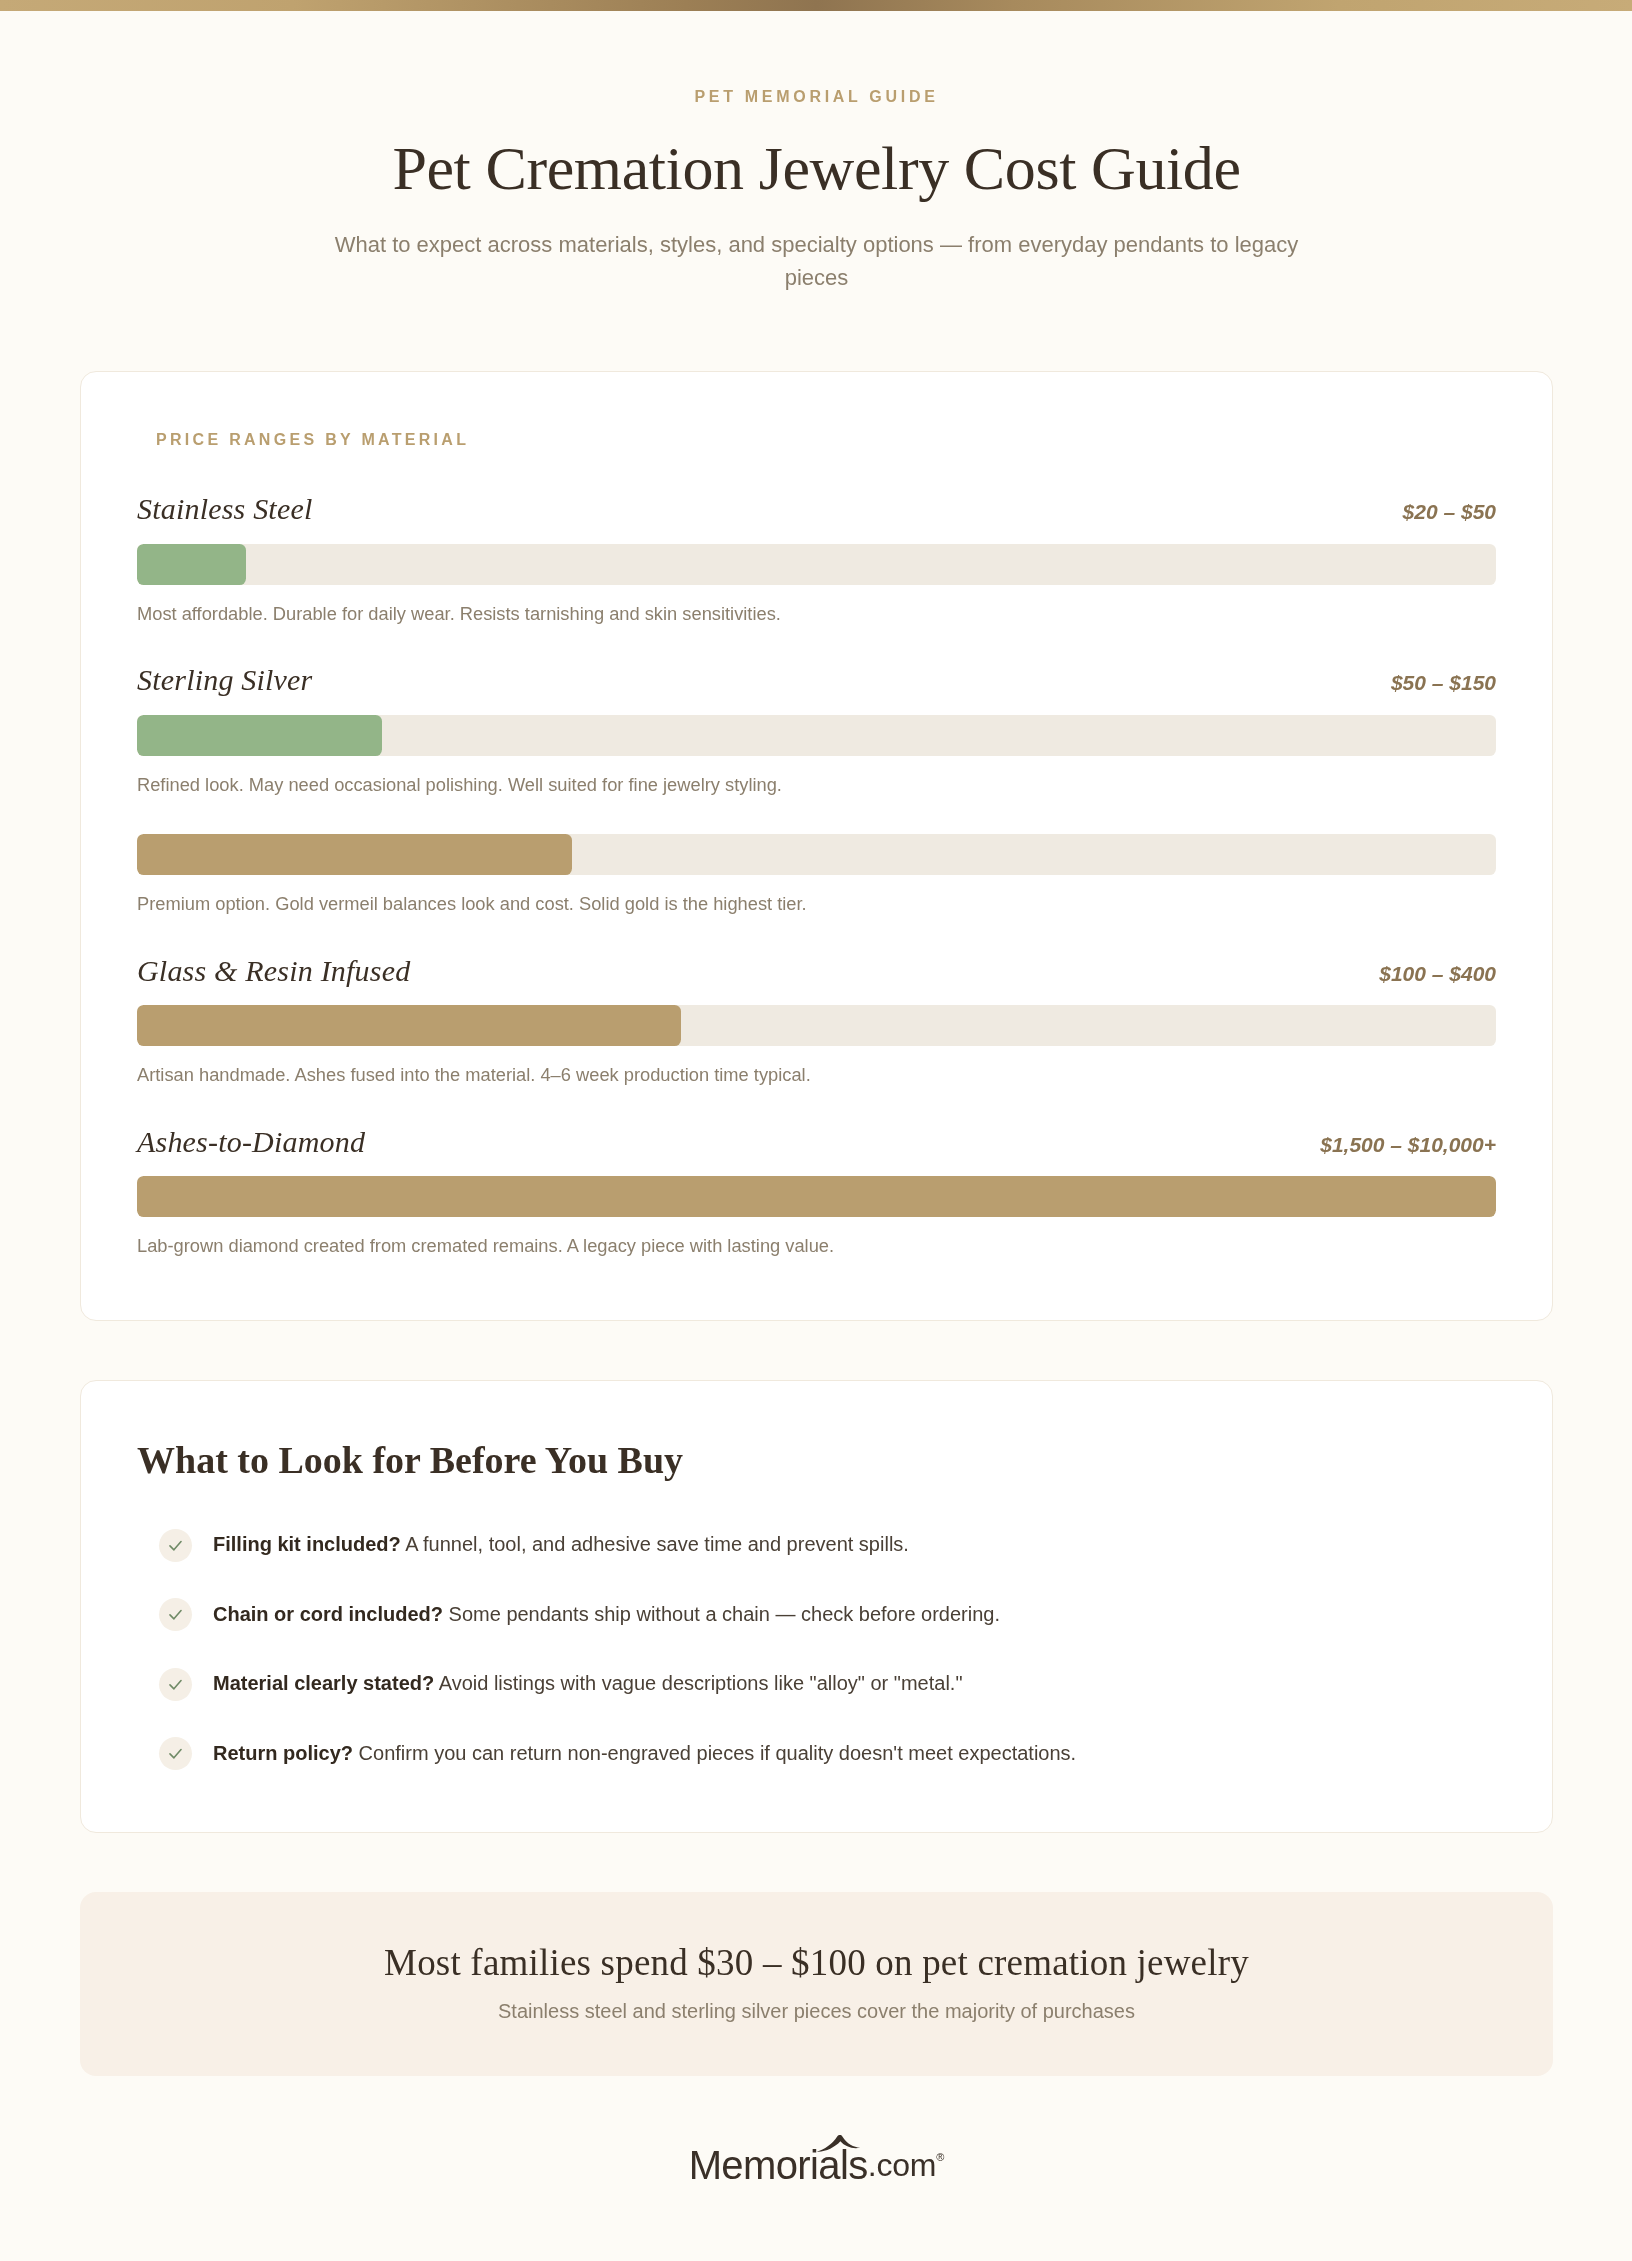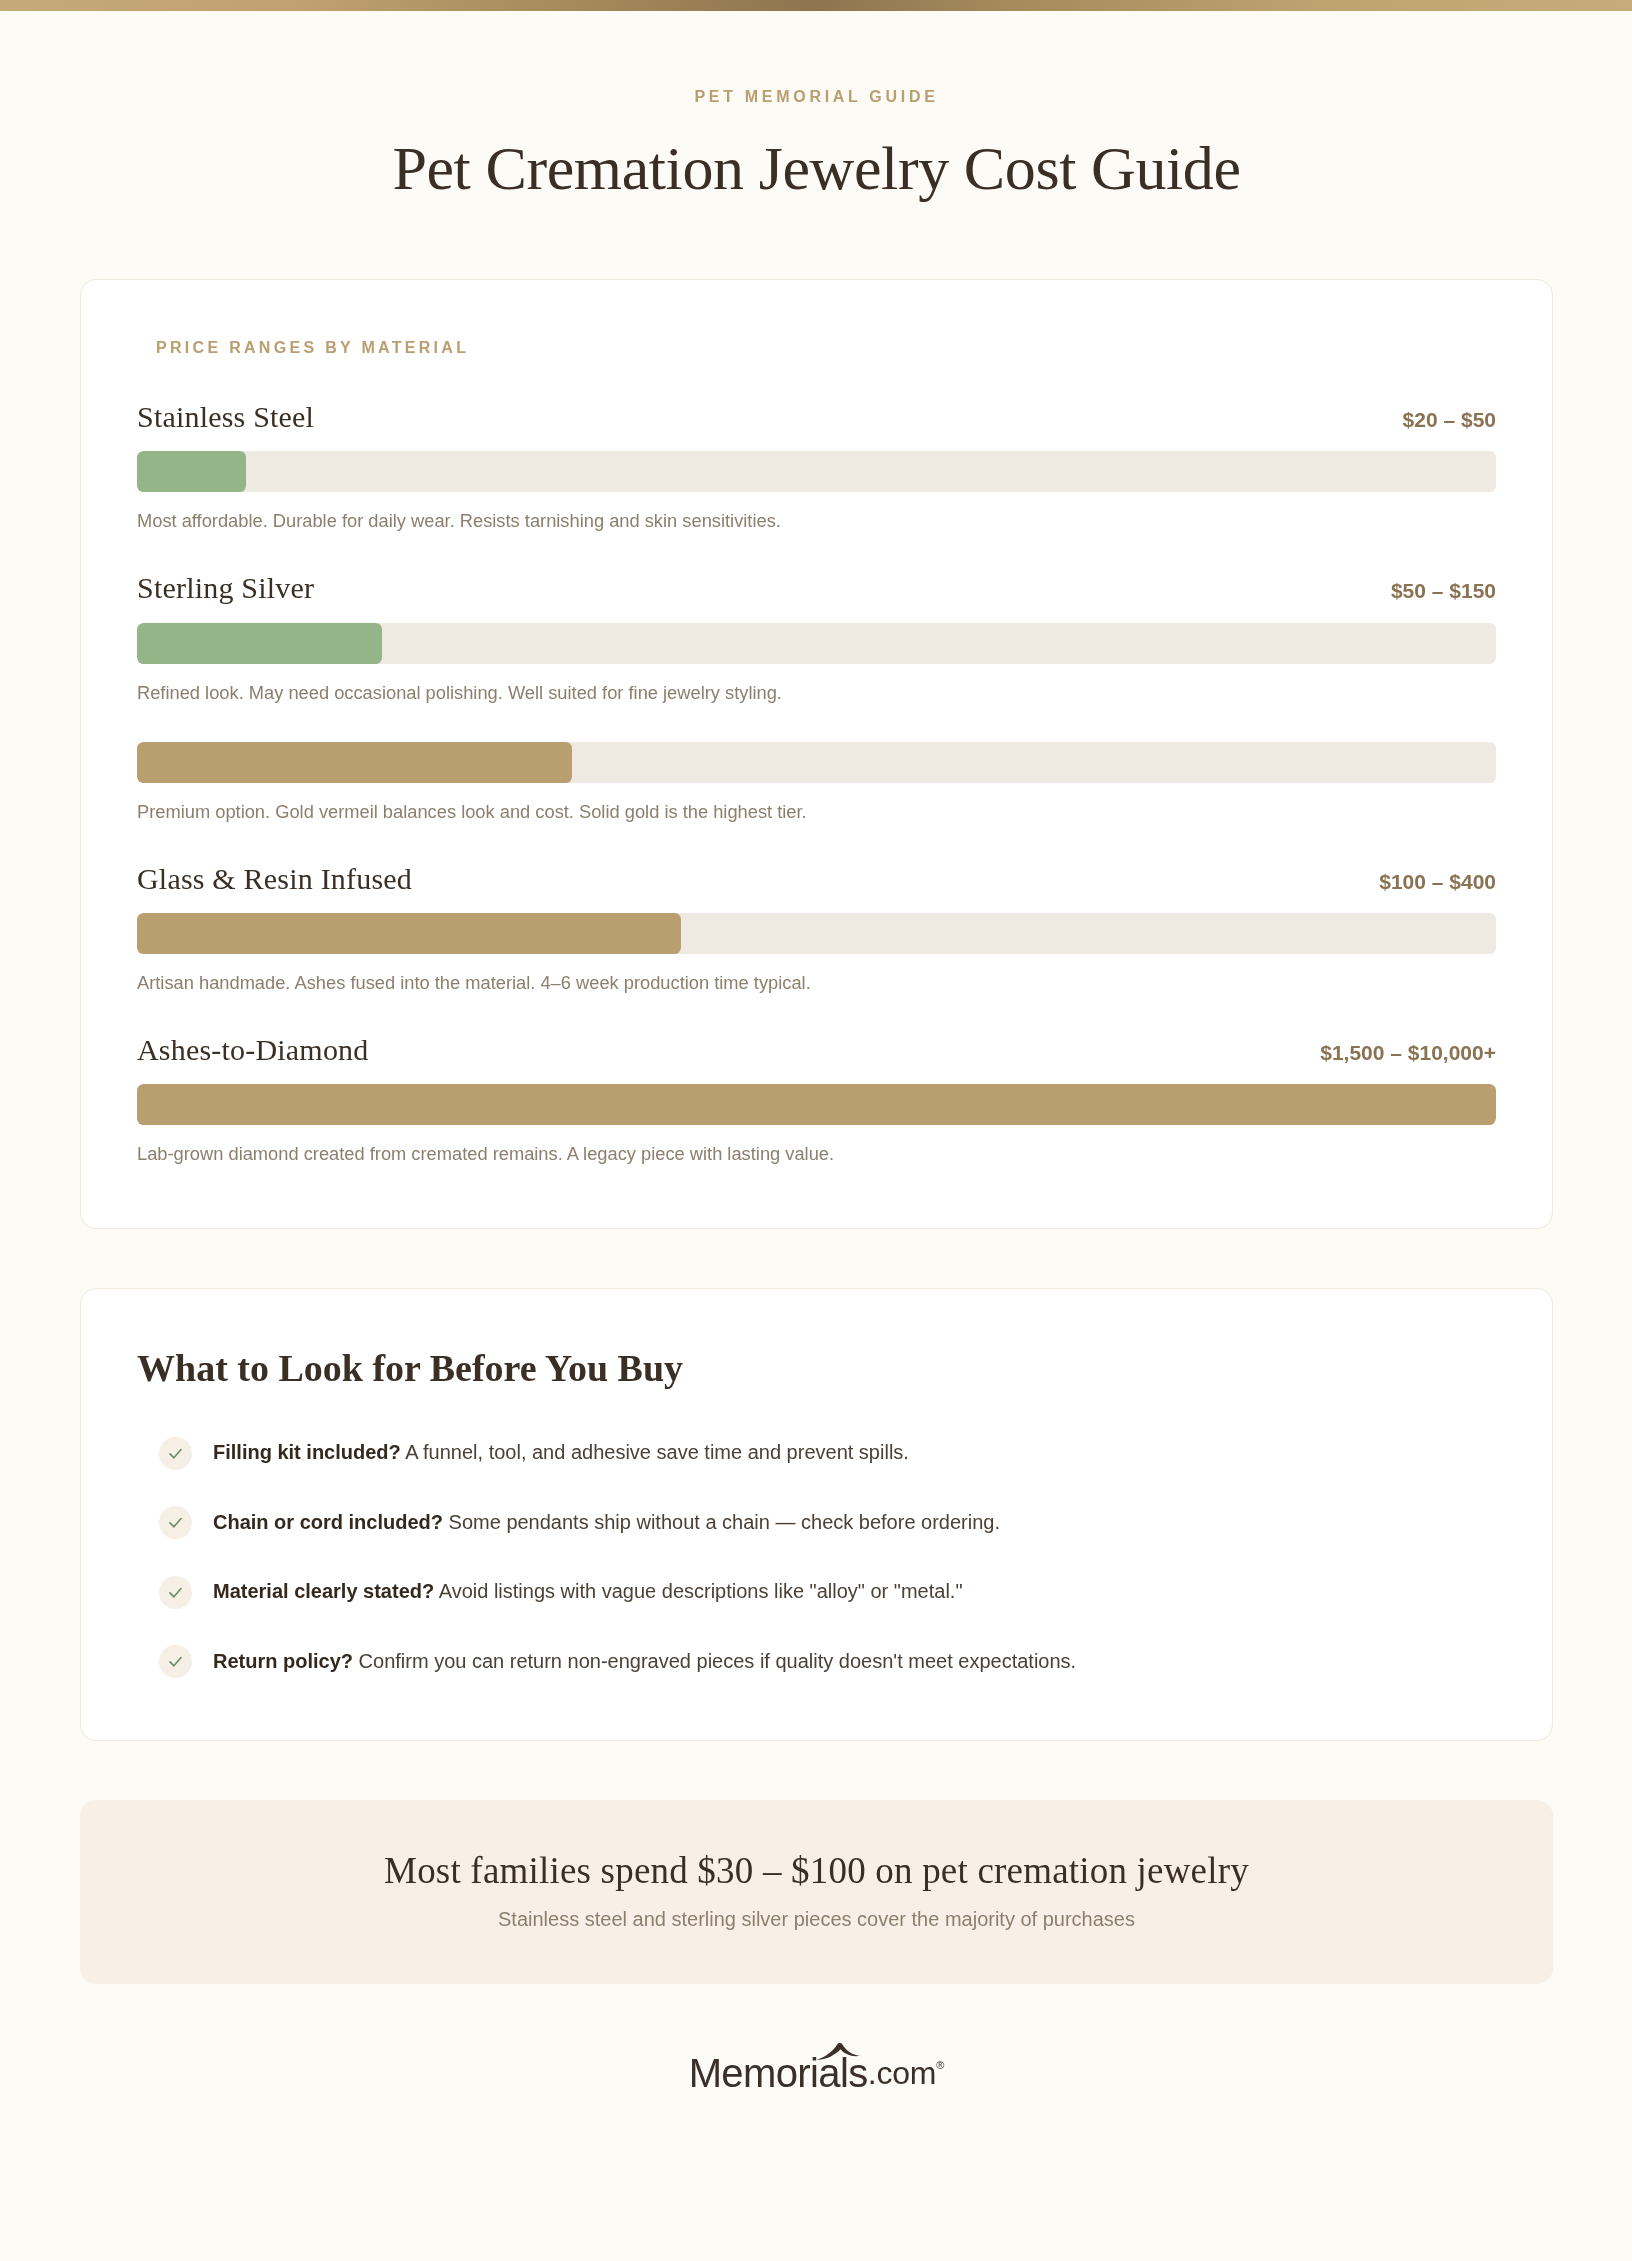--- a/index.html
+++ b/index.html
@@ -90,20 +90,21 @@
   }
 
   
   .material-row{margin-bottom:37px;}
   .material-row:last-child{margin-bottom:0;}
   .material-head{
     display:flex;
     align-items:baseline;
     justify-content:space-between;
     margin-bottom:17.5px;
+    font-style:italic;
   }
   .material-name{
     font-family:"Liberation Serif", serif;
     font-size:30px;
     color:#3a2f25;
     letter-spacing:0.2px;
   }
   .material-price{
     font-size:21px;
     font-weight:bold;
@@ -230,20 +231,21 @@
 </head>
 <body>
 
 <div class="page">
 
   <div class="topbar"></div>
 
   <div class="header">
     <div class="eyebrow">PET MEMORIAL GUIDE</div>
     <h1 class="title">Pet Cremation Jewelry Cost Guide</h1>
+    <p class="subtitle">What to expect across materials, styles, and specialty options — from everyday pendants to legacy pieces</p>
   </div>
 
   <div class="card card-prices">
     <div class="section-label">PRICE RANGES BY MATERIAL</div>
     <div id="materials-list">
         <div class="material-row">
           <div class="material-head">
             <span class="material-name">Stainless Steel</span>
             <span class="material-price">$20 – $50</span>
           </div>

